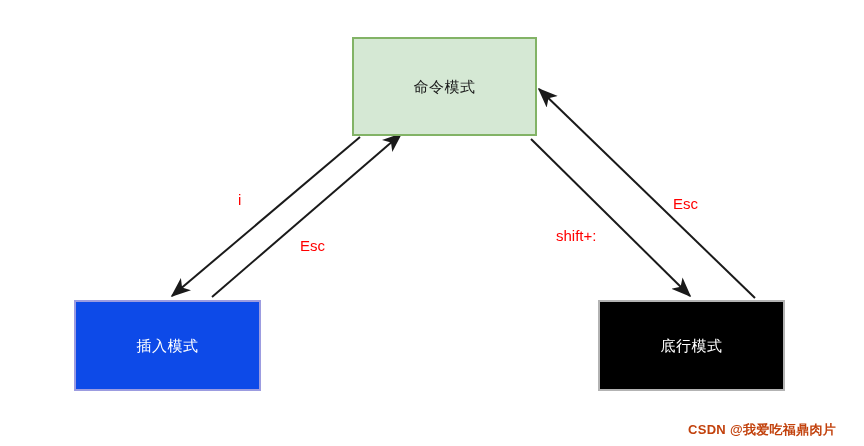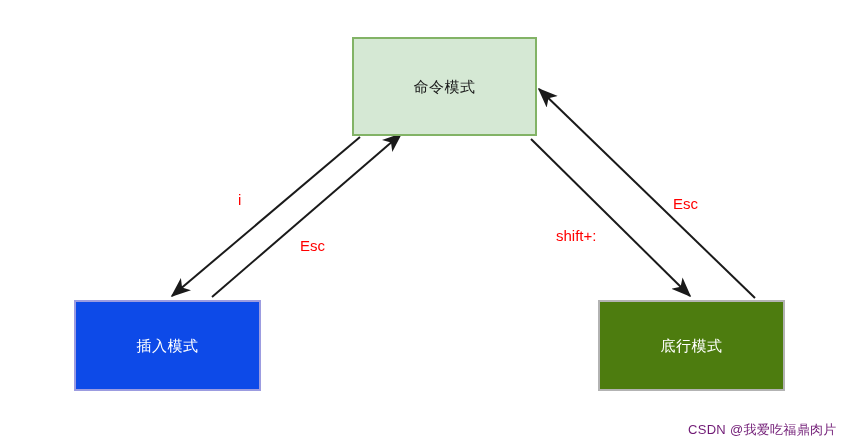--- a/index.html
+++ b/index.html
@@ -49,43 +49,44 @@
     height: 91px;
     background: #0d4ae8;
     border: 2px solid #9c9ce0;
     color: #ffffff;
   }
   #node-lastline {
     left: 598px;
     top: 300px;
     width: 187px;
     height: 91px;
-    background: #4d7c0f;
+    background: #000000;
     border: 2px solid #b3b3b3;
     color: #ffffff;
   }
   .edge-label {
     position: absolute;
     color: #ff0000;
     font-size: 15px;
     white-space: nowrap;
     background: rgba(255,255,255,0.0);
   }
   #label-i        { left: 238px; top: 191px; }
   #label-esc-left { left: 300px; top: 237px; }
   #label-shift    { left: 556px; top: 227px; text-align: right; }
   #label-esc-right{ left: 673px; top: 195px; }
   #watermark {
     position: absolute;
     left: 688px;
     top: 421px;
     font-size: 13px;
-    color: #701a75;
+    color: #c2410c;
     white-space: nowrap;
     letter-spacing: 0.3px;
+    font-weight: bold;
   }
 </style>
 </head>
 <body>
 
 <svg id="canvas" viewBox="0 0 864 446" xmlns="http://www.w3.org/2000/svg">
   <defs>
     <marker id="arrowhead" markerWidth="11" markerHeight="11" refX="9.2" refY="4" orient="auto" markerUnits="strokeWidth">
       <path d="M0,0 L10,4 L0,8 L2.6,4 Z" fill="#1a1a1a"></path>
     </marker>

